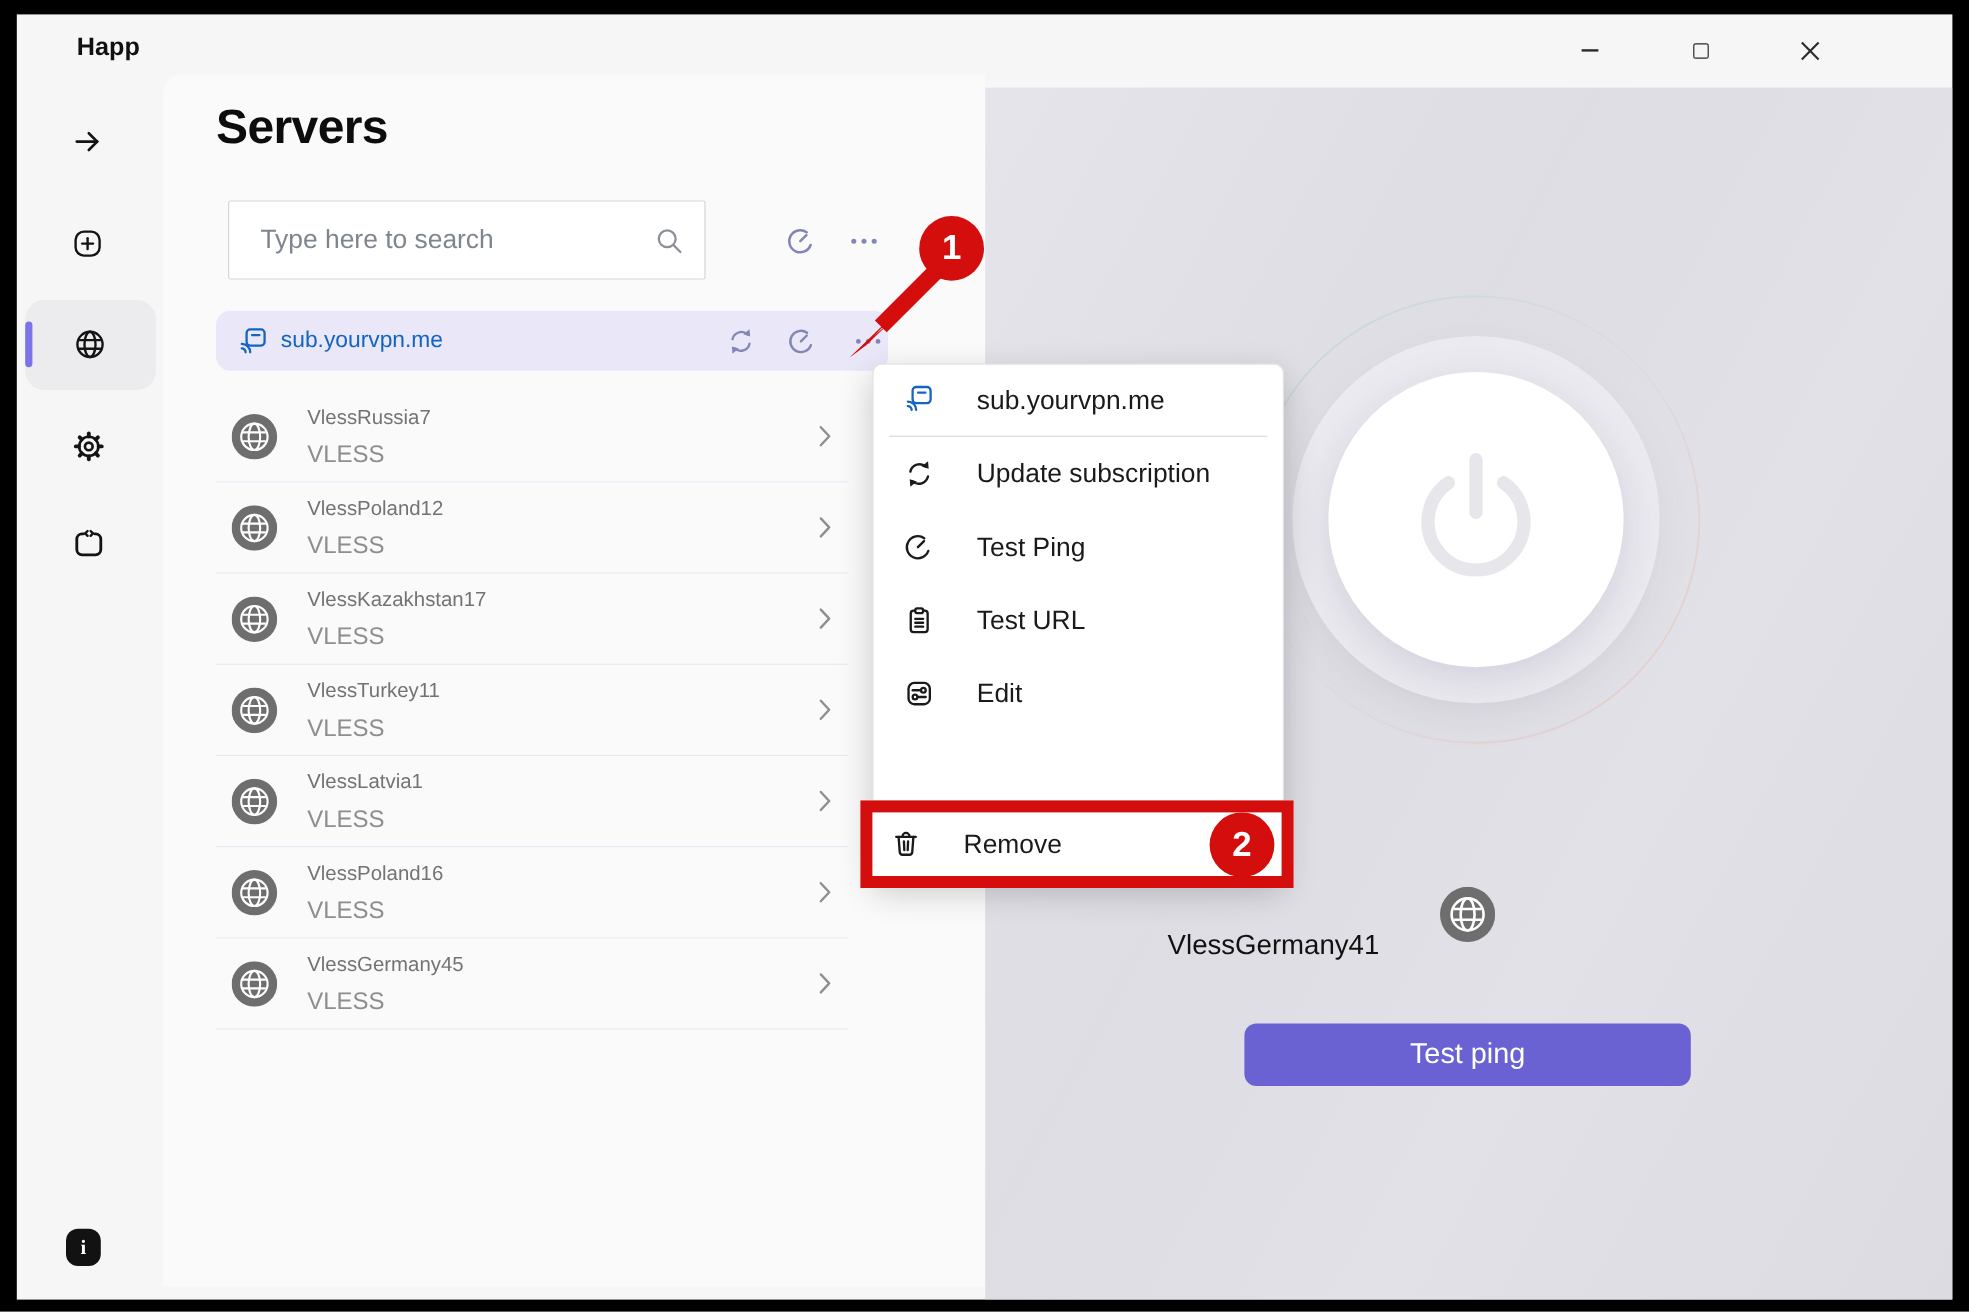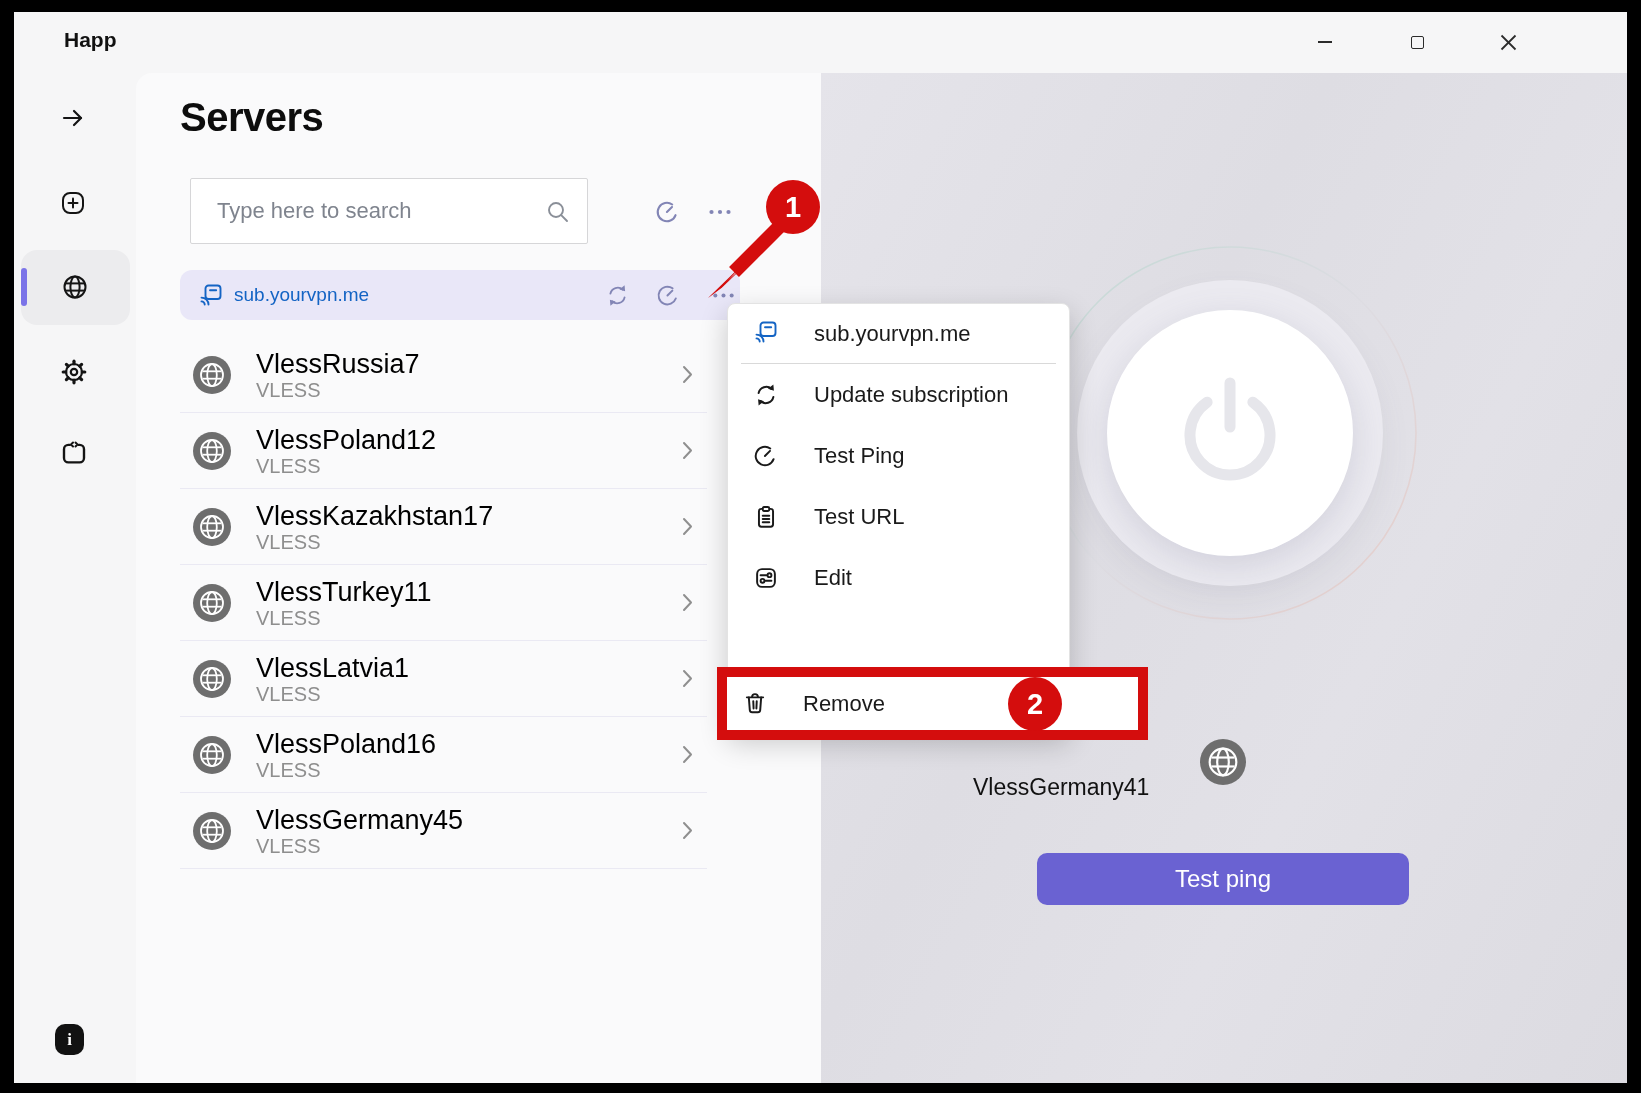--- a/index.html
+++ b/index.html
@@ -22,21 +22,21 @@
                  background:#ECECEE; border-radius:16px; }
   .side-accent { position:absolute; left:7px; top:256px; width:6px; height:38px;
                  background:#7B74E8; border-radius:3px; }
   .side-ic { position:absolute; width:36px; height:36px; display:flex; align-items:center;
              justify-content:center; cursor:pointer; }
   .info-chip { position:absolute; left:41px; top:1012px; width:29px; height:31px; background:#121212;
                border-radius:10px; color:#fff; display:flex; align-items:center; justify-content:center;
                font-weight:700; font-size:17px; font-family:"Liberation Serif", serif; cursor:pointer; }
 
   
-  .panel { position:absolute; left:122px; top:61px; width:685px; height:1010px;
+  .panel { position:absolute; left:122px; top:50px; width:685px; height:1010px;
            background:#FAFAFB; border-radius:16px 0 0 0; }
   .panel h1 { position:absolute; left:44px; top:22px; font-size:40px; font-weight:700;
               color:#0d0d0d; letter-spacing:-0.5px; }
   .search-box { position:absolute; left:54px; top:105px; width:398px; height:66px;
                 background:#fff; border:1px solid #D6D6D8; border-radius:2px; }
   .search-box input { position:absolute; left:0; top:0; width:100%; height:100%; border:none;
                       outline:none; background:transparent; padding:0 56px 0 26px; font-size:22px;
                       color:#333; font-family:"Liberation Sans", sans-serif; }
   .search-box input::placeholder { color:#7F848E; }
   .search-glass { position:absolute; right:16px; top:20px; }
@@ -47,21 +47,21 @@
              background:#E9E7F8; border-radius:12px; cursor:pointer; }
   .sub-ic { position:absolute; left:18px; top:12px; }
   .sub-name { position:absolute; left:54px; top:0; height:50px; line-height:50px;
               font-size:19px; color:#1464C4; }
   .row-ic { position:absolute; top:12px; width:26px; height:26px; display:flex;
             align-items:center; justify-content:center; cursor:pointer; }
 
   .srv-list { position:absolute; left:44px; top:264px; width:527px; }
   .srv-row { position:relative; height:76px; border-bottom:1px solid #EAE9F3; cursor:pointer; }
   .srv-globe { position:absolute; left:13px; top:19px; }
-  .srv-name { position:absolute; left:76px; top:12px; font-size:27px; color:#000000;text-align:center; }
+  .srv-name { position:absolute; left:76px; top:12px; font-size:17px; color:#737373;text-align:center; }
   .srv-proto { position:absolute; left:76px; top:42px; font-size:20px; color:#8E8E8E; }
   .srv-chev { position:absolute; left:502px; top:28px; }
 
   
   .rpanel { position:absolute; left:807px; top:61px; width:806px; height:1010px;
             background:linear-gradient(118deg,#E5E4EA 0%,#DEDDE3 38%,#E2E1E7 64%,#DCDBE1 100%); }
   .ring-outline { position:absolute; left:219px; top:170px; }
   .ring { position:absolute; left:256px; top:207px; width:306px; height:306px; border-radius:50%;
           background:#EBEAF0; box-shadow:0 14px 30px rgba(100,100,130,0.08); }
   .power-btn { position:absolute; left:286px; top:237px; width:246px; height:246px; border-radius:50%;
@@ -81,21 +81,21 @@
   .menu-header { position:relative; height:59px; }
   .menu-div { height:1px; background:#D9D9D9; margin:0 13px; }
   .menu-item { position:relative; height:61px; cursor:pointer; }
   .m-ic { position:absolute; left:25px; top:18px; width:26px; height:26px; display:flex;
           align-items:center; justify-content:center; }
   .menu-header .m-ic { top:15px; }
   .m-label { position:absolute; left:86px; top:0; height:100%; display:flex; align-items:center;
              font-size:22px; color:#1A1A1A; }
 
   
-  .remove-box { position:absolute; left:703px; top:655px; width:431px; height:73px;
+  .remove-box { position:absolute; left:703px; top:655px; width:361px; height:73px;
                 background:#fff; border:10px solid #D40D0D; }
   .remove-inner { position:relative; width:100%; height:100%; cursor:pointer; }
   .remove-inner .m-ic { left:15px; top:13px; }
   .remove-inner .m-label { left:76px; }
   .badge { position:absolute; width:54px; height:54px; border-radius:50%; background:#D40D0D;
            color:#fff; font-size:29px; font-weight:700; display:flex; align-items:center;
            justify-content:center; z-index:30; }
   .badge1 { left:752px; top:168px; }
   .badge2 { left:994px; top:665px; }
   .ann-arrow { position:absolute; left:676px; top:148px; z-index:25; }

